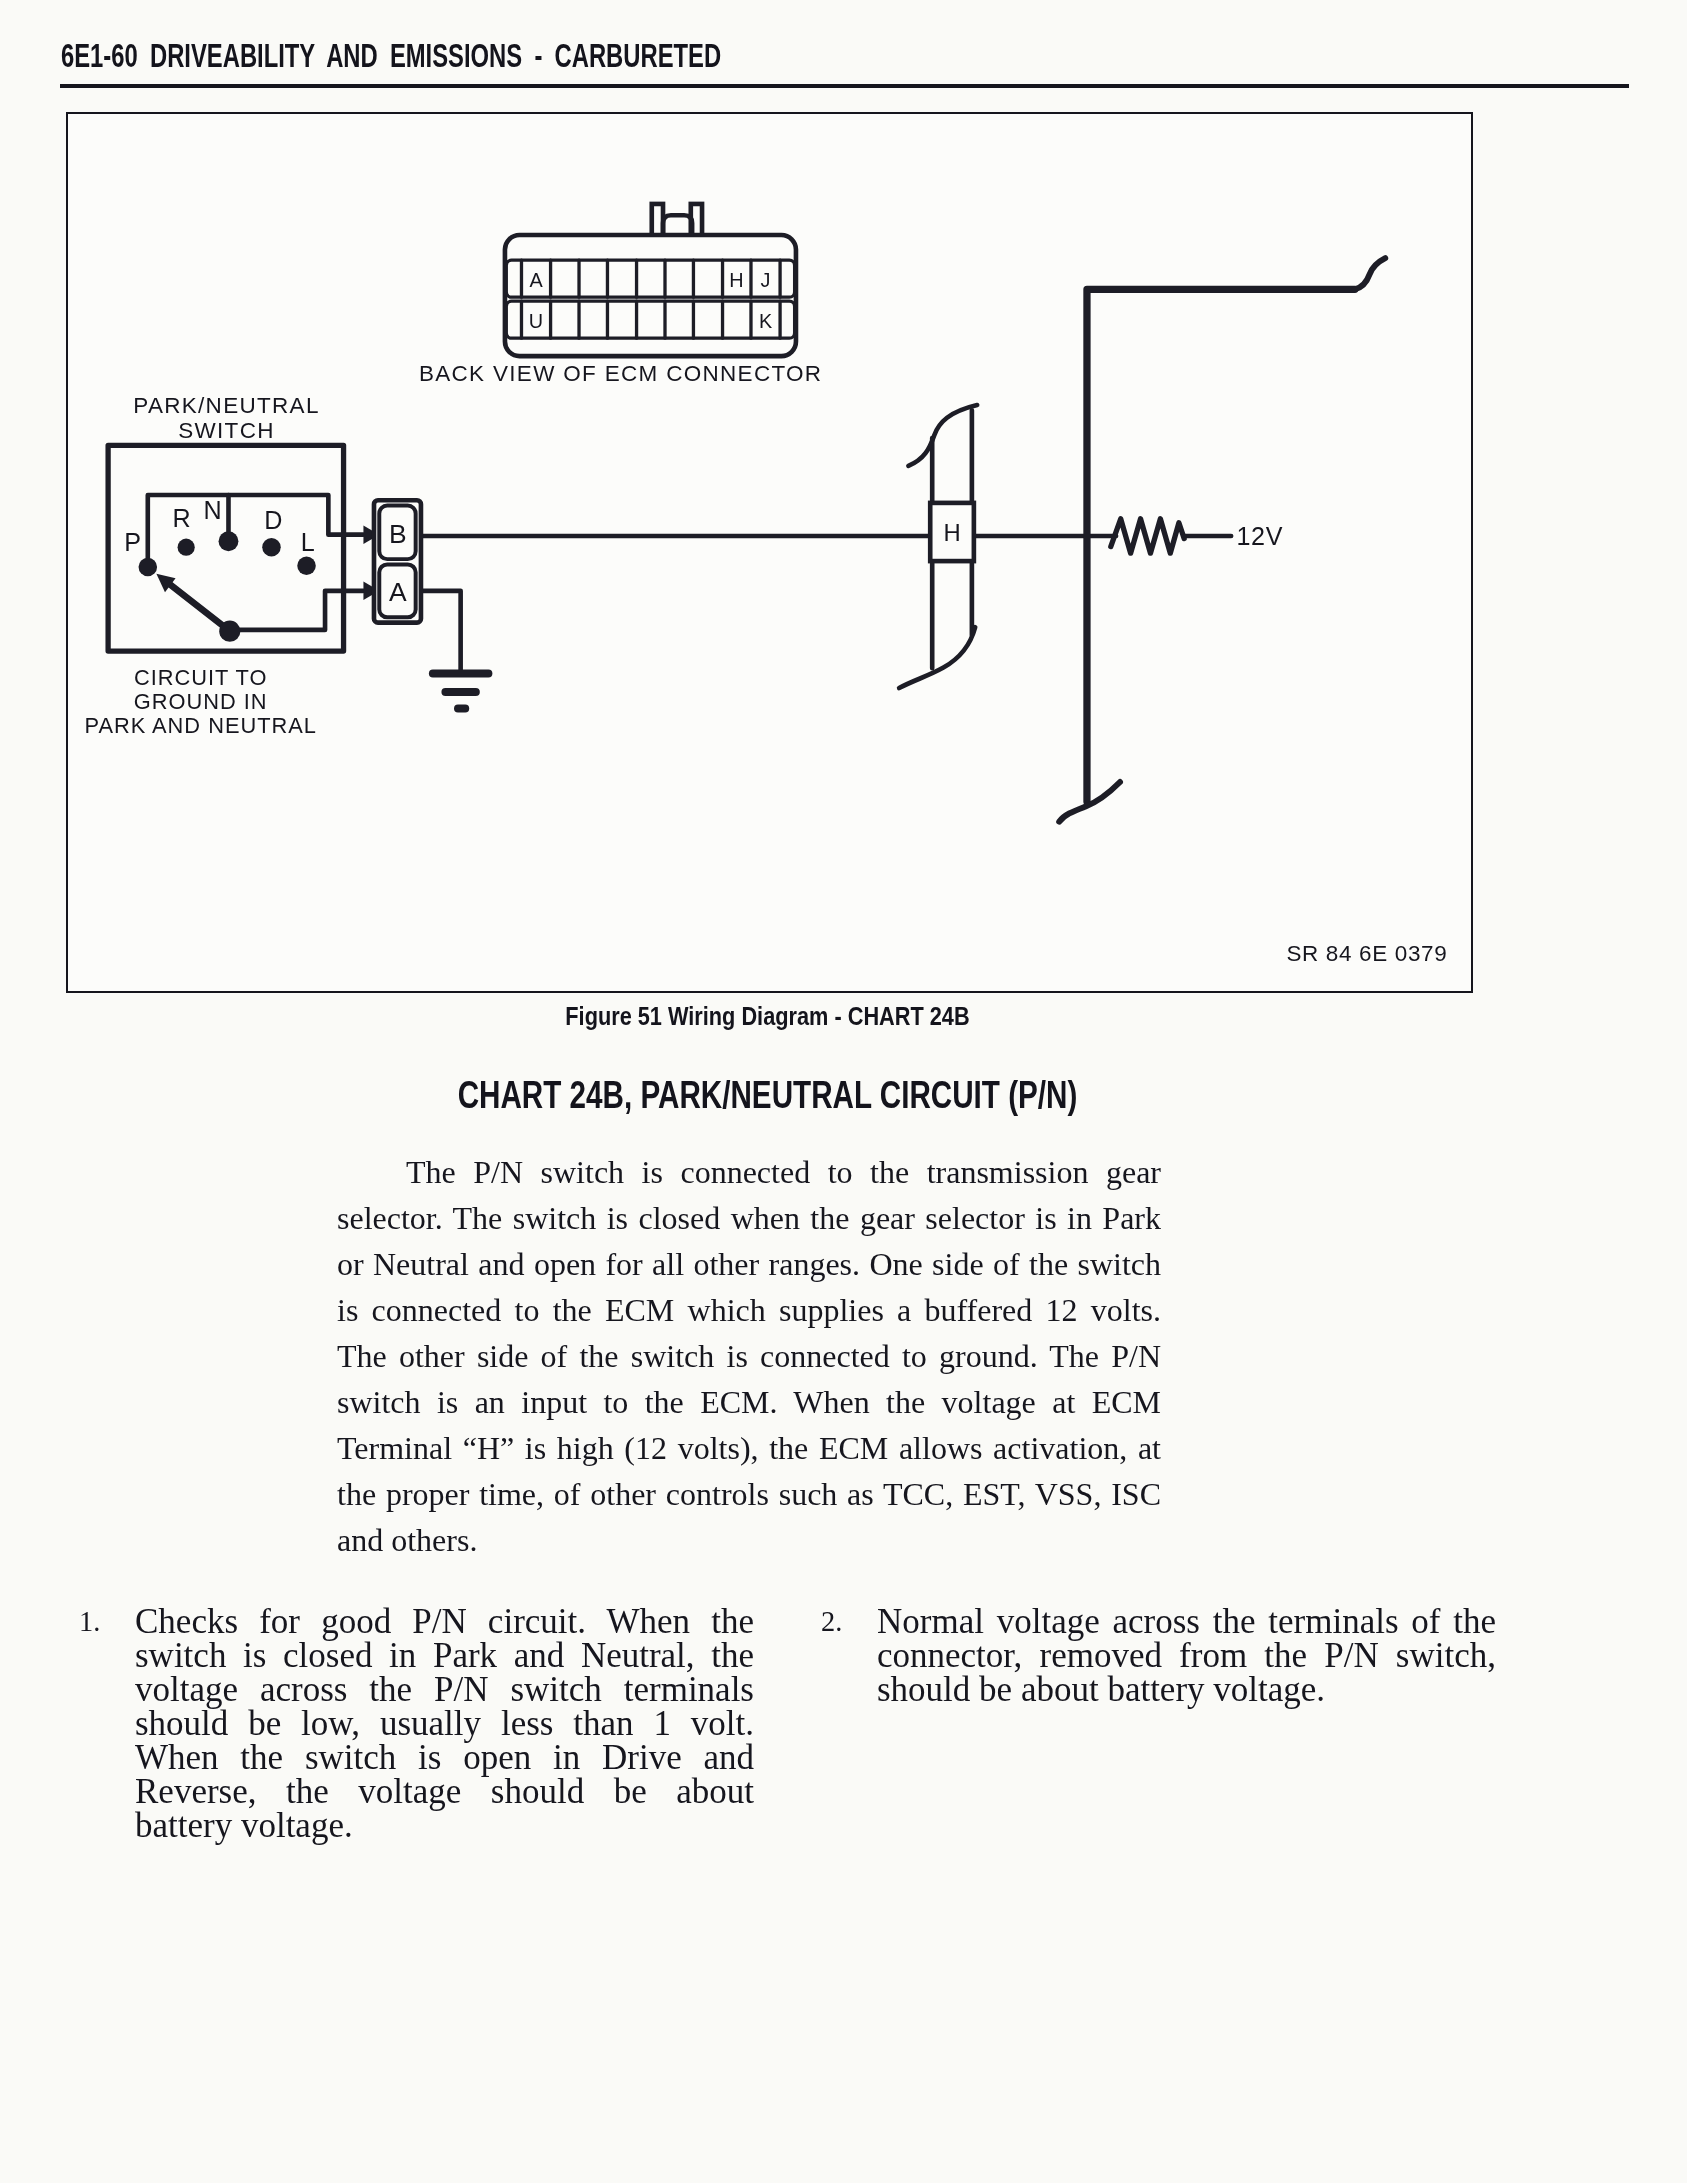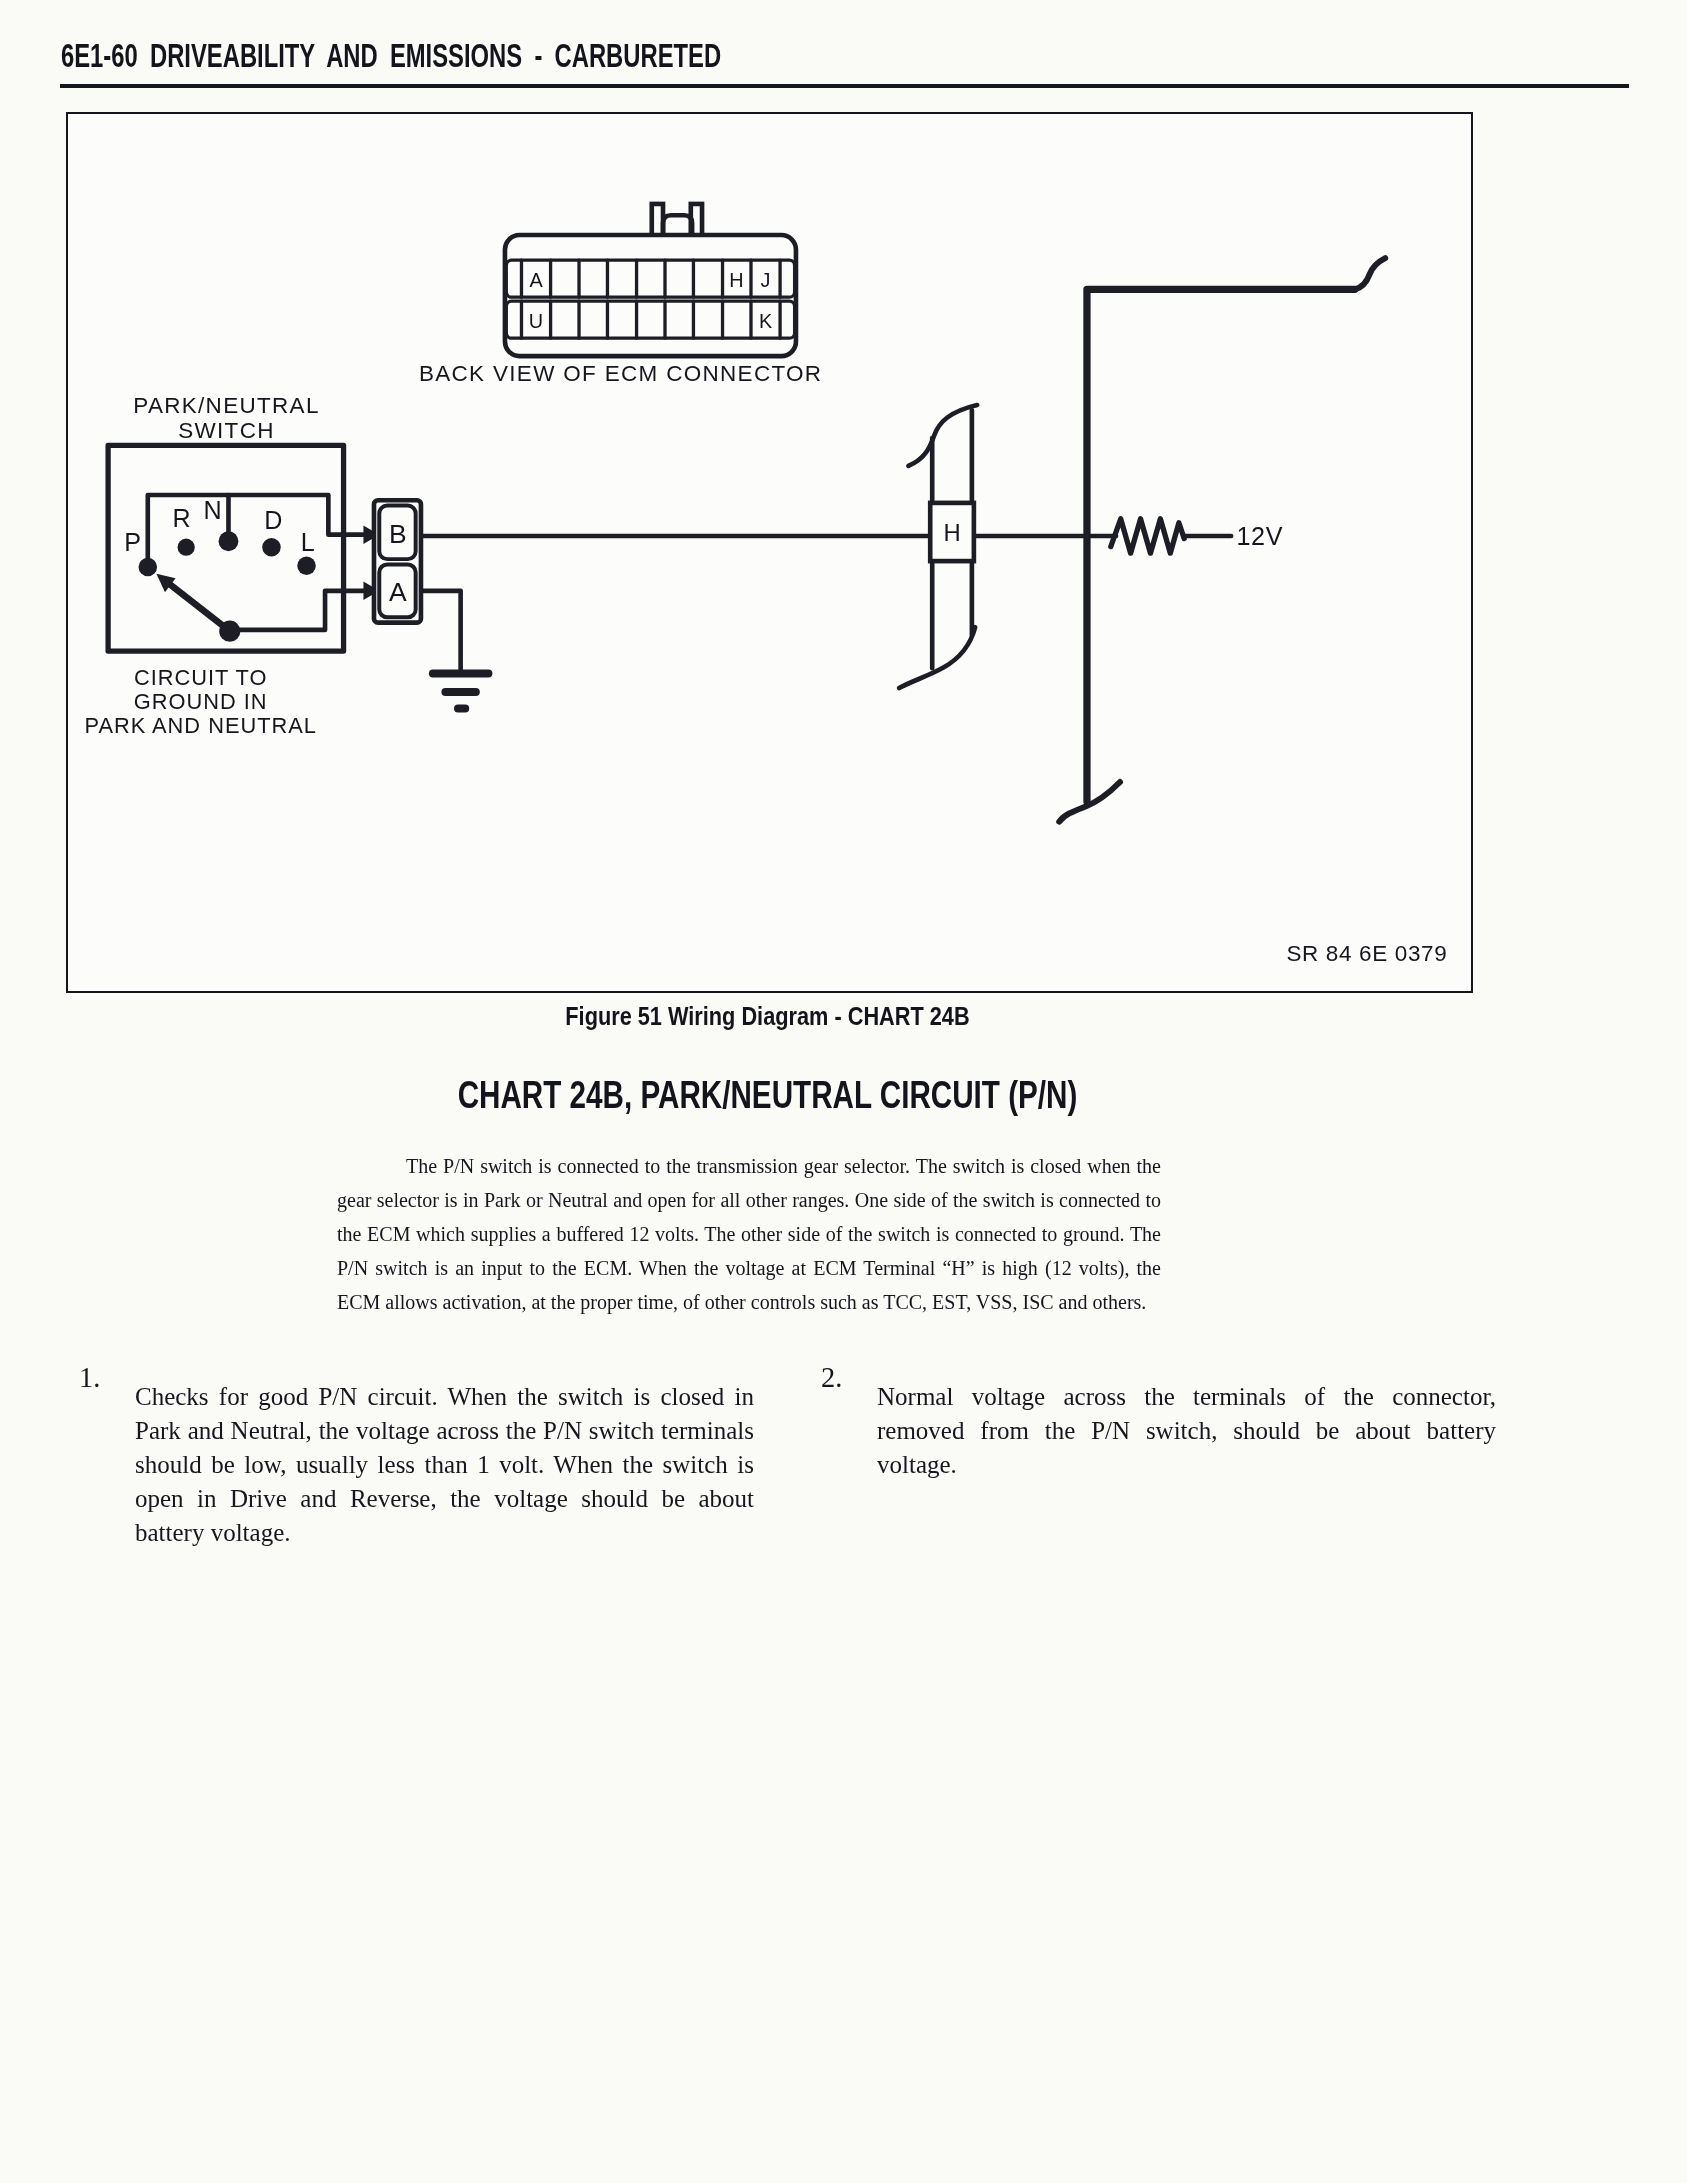--- a/index.html
+++ b/index.html
@@ -55,32 +55,32 @@
     font-weight:bold;
     font-size:38px;
     white-space:nowrap;
     transform:scaleX(0.78);
     color:#14141c;
   }
   .intro{
     margin:32px 0 16px 337px;
     width:824px;
     text-align:justify;
-    font-size:20px;
-    line-height:34px;
+    font-size:32px;
+    line-height:46px;
   }
   .intro p{margin:0;text-indent:69px;}
   .items{
     display:flex;
     margin:42px 0 0 79px;
   }
   .item{display:flex;width:675px;}
   .item + .item{margin-left:67px;}
   .item-number{width:56px;flex:none;font-size:28.4px;line-height:34px;}
-  .item-text{flex:1;text-align:justify;font-size:25px;line-height:34px;margin-top:19px;}
+  .item-text{flex:1;text-align:justify;font-size:35px;line-height:34px;}
   .item-text p{margin:0;}
   text{
     font-family:"Liberation Sans", sans-serif;
     fill:#16161e;
   }
   .diag-label{font-size:34px;letter-spacing:2px;}
   .diag-small{font-size:33px;letter-spacing:1.5px;}
   .pin-letter{font-size:30px;}
   .pos-letter{font-size:38px;}
   .term-letter{font-size:40px;}

